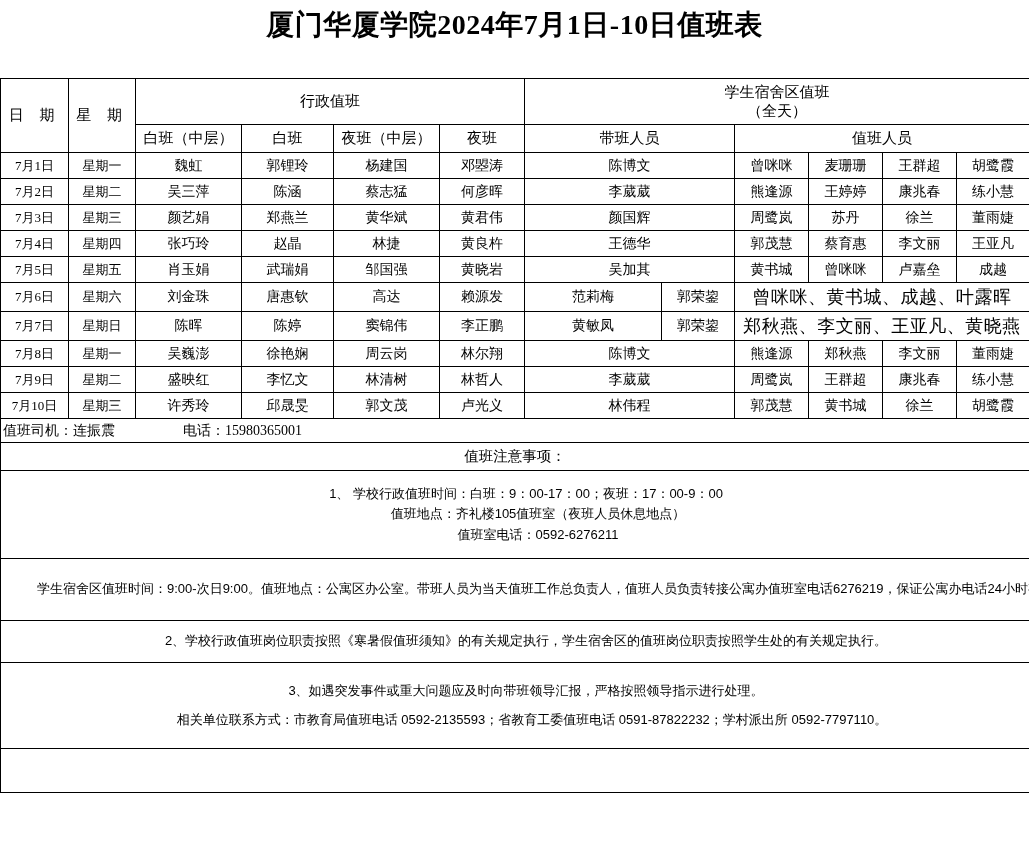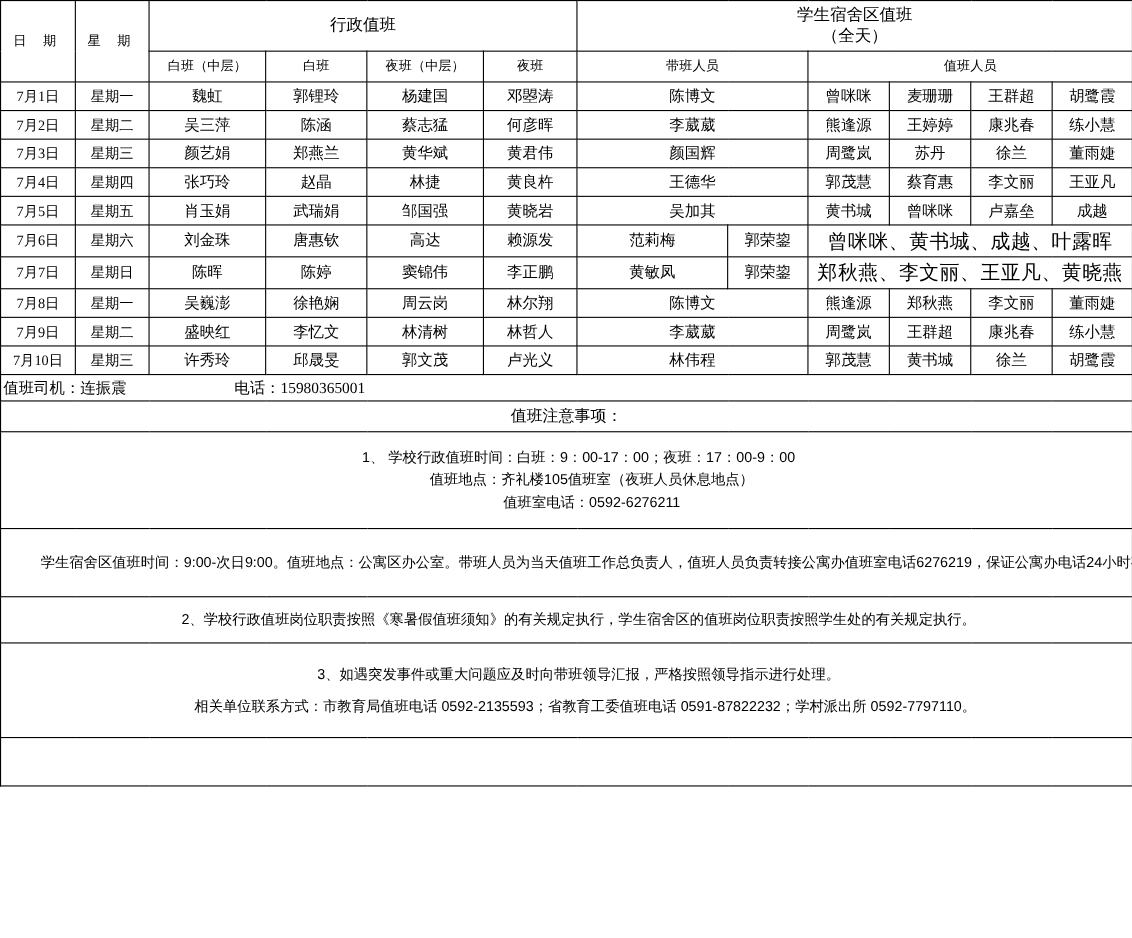--- a/index.html
+++ b/index.html
@@ -55,21 +55,21 @@
     vertical-align: middle;
     padding: 2px 2px;
     font-weight: normal;
     overflow: hidden;
     white-space: nowrap;
   }
 
   
   .hd {
     font-weight: 700;
-    font-size: 12px;
+    font-size: 15px;
   }
   .hd-grp {
     font-weight: 700;
     font-size: 15px;
     line-height: 1.25;
   }
   .hd-wide-letterspace {
     letter-spacing: 6px;
     padding-left: 6px;
   }
@@ -86,21 +86,21 @@
     text-align: left;
     font-weight: 700;
     font-size: 14px;
     padding-left: 4px;
     height: 24px;
   }
   .driver-inner {
     display: flex;
     align-items: flex-end;
   }
-  .driver-phone { margin-left: 98px; font-family: Liberation Serif, serif; }
+  .driver-phone { margin-left: 68px; font-family: Liberation Serif, serif; }
 
   
   .notes-title td {
     font-weight: 700;
     font-size: 14.5px;
     height: 28px;
     text-align: center;
     margin-left: 40px;
   }
 
@@ -124,20 +124,23 @@
   .note-h2 { height: 62px; }
   .note-h3 { height: 42px; }
   .note-h4 { height: 86px; }
   .note-h5 { height: 44px; }
 </style>
 </head>
 <body>
 
 <div class="sheet">
 
+  <div class="title-band">
+    <div class="doc-title">厦门华厦学院2024年7月1日-10日值班表</div>
+  </div>
 
   <table class="grid">
     <colgroup>
       <col style="width:68px">
       <col style="width:67px">
       <col style="width:106px">
       <col style="width:92px">
       <col style="width:106px">
       <col style="width:85px">
       <col style="width:137px">

